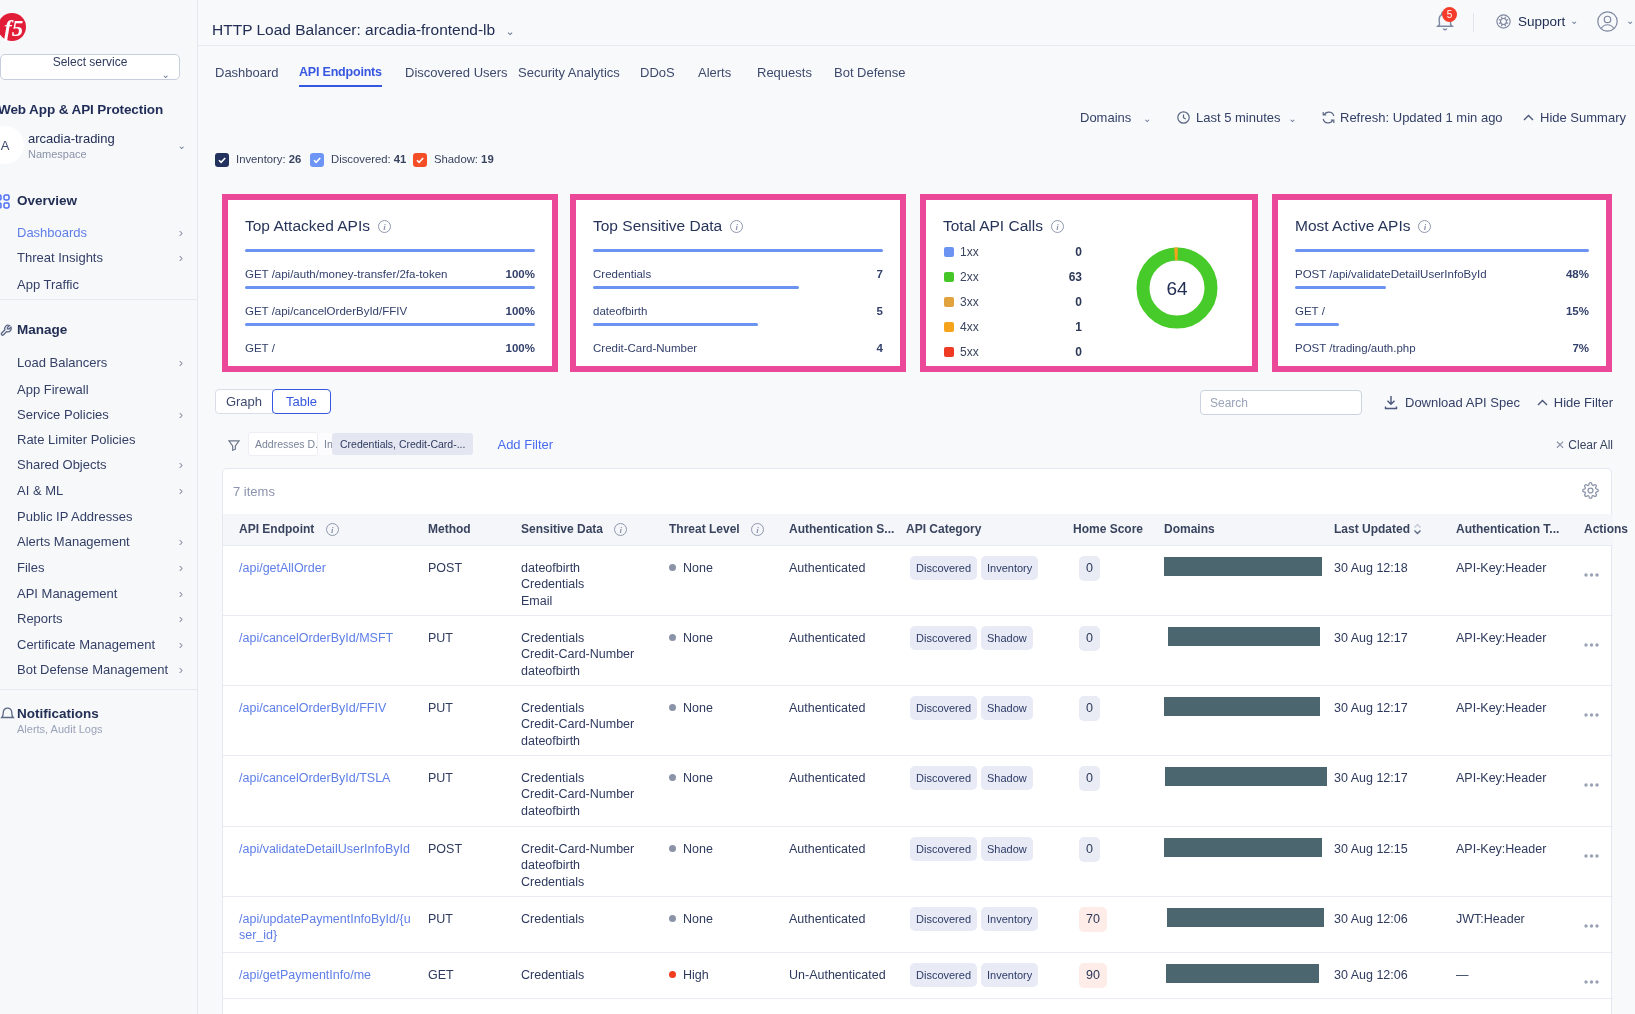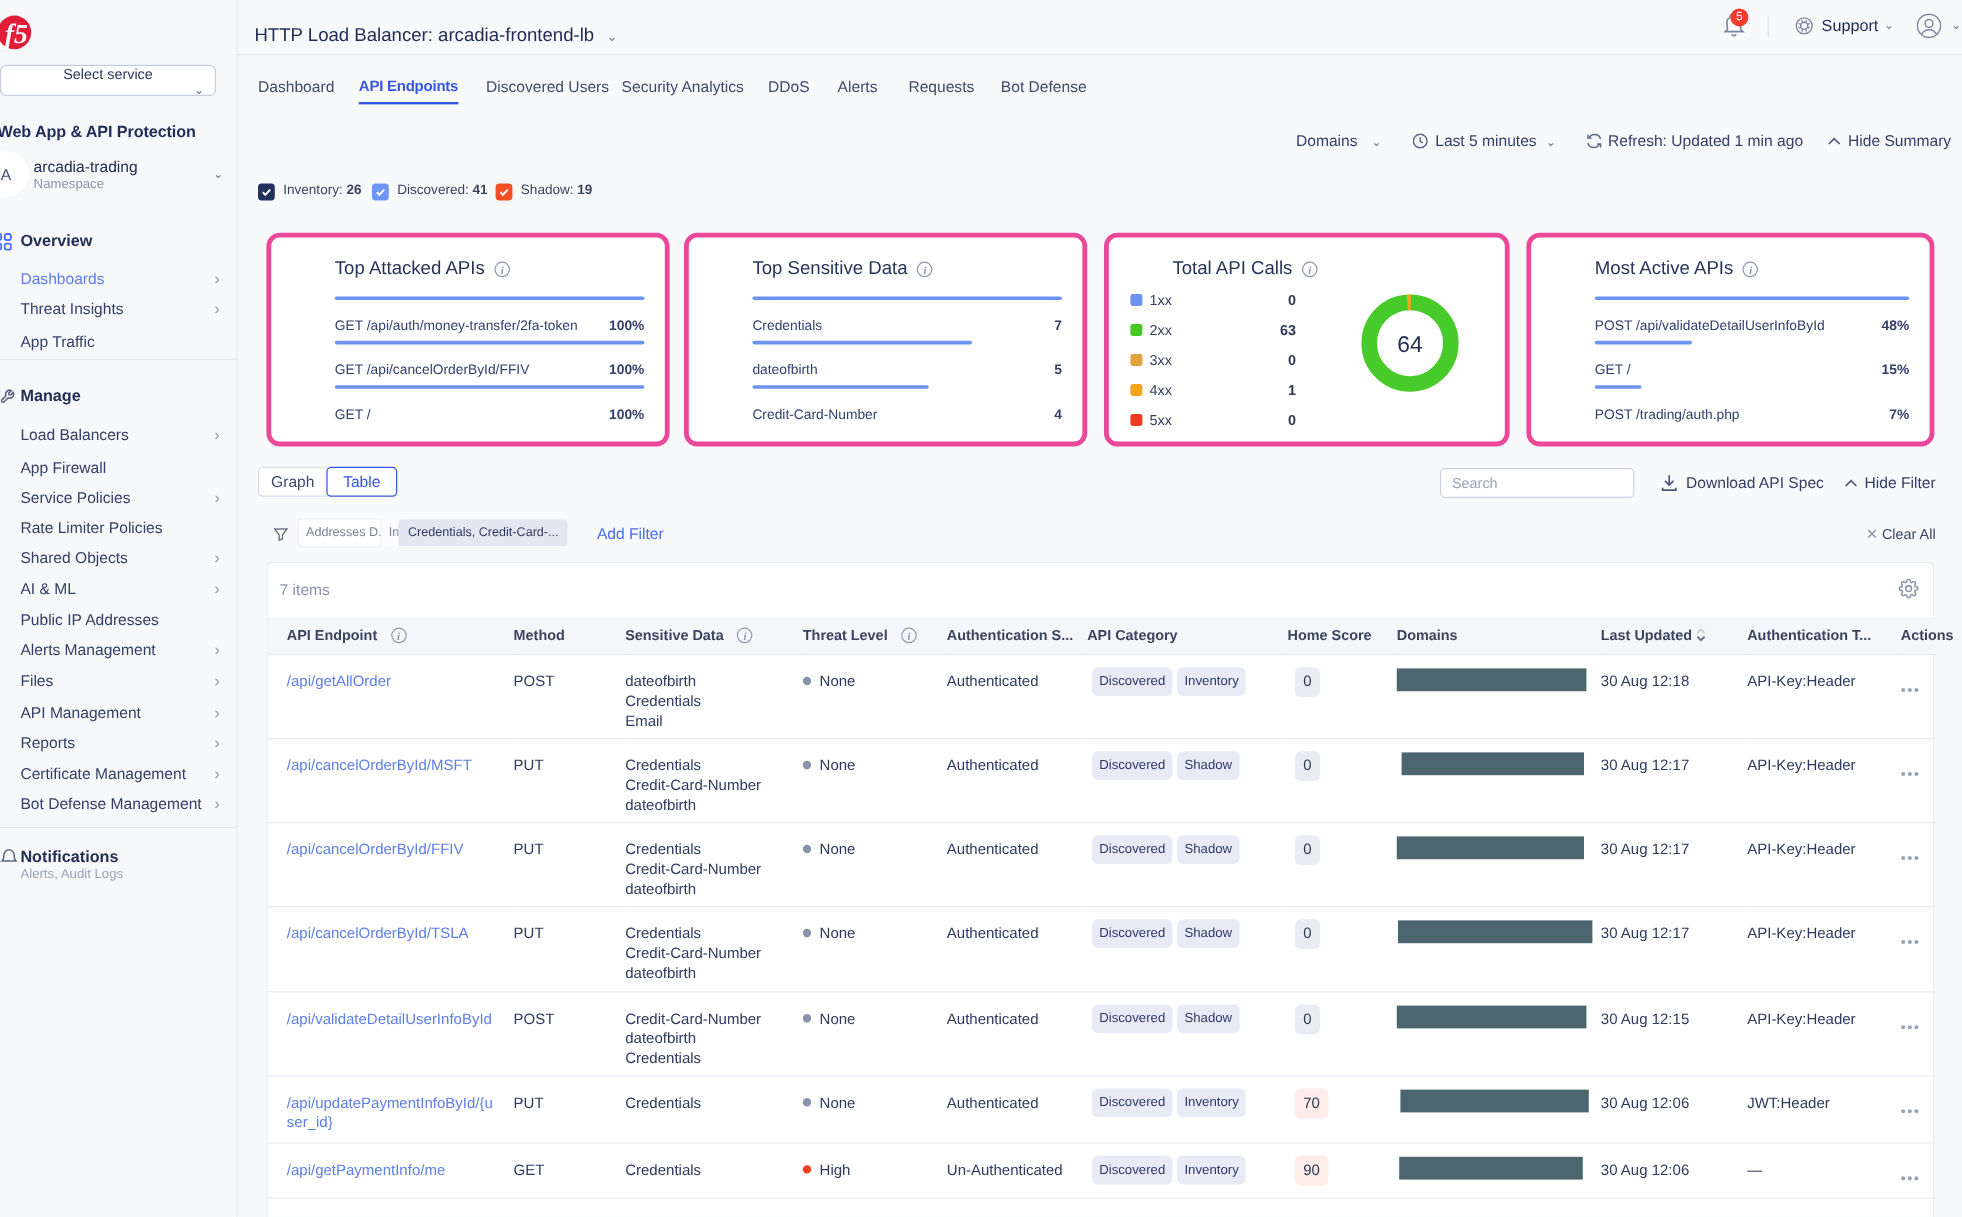--- a/index.html
+++ b/index.html
@@ -17,21 +17,21 @@
 .topright { position:absolute; left:0; top:0; }
 
 .tabs { position:absolute; left:0; top:65px; font-size:13px; color:#3e4a6d; height:22px; }
 .tab { position:absolute; top:0; white-space:nowrap; }
 .tab.active { color:#3657e0; font-weight:bold; padding-bottom:6px; border-bottom:2.5px solid #3657e0; }
 
 .checks { position:absolute; left:0; top:153px; font-size:11.3px; color:#39445f; }
 .cbg { position:absolute; top:0; display:flex; align-items:flex-start; white-space:nowrap; }
 .cb { width:14px; height:14px; border-radius:3px; display:inline-flex; align-items:center; justify-content:center; margin-right:7px; }
 
-.card { position:absolute; background:#fff; border:4px solid #ec4899; border-radius:11px; top:194px; height:178px;padding-left:36px; }
+.card { position:absolute; background:#fff; border:6px solid #ec4899; border-radius:0; top:194px; height:178px; }
 .card h3 { font-size:15.5px; font-weight:normal; color:#273459; padding:17px 0 9px 17px; display:flex; align-items:center; }
 .baritem { margin:0 17px; }
 .baritem .bar { height:3px; background:#6c93f2; border-radius:2px; margin-top:5px; }
 .baritem .lbl { display:flex; justify-content:space-between; font-size:11.5px; line-height:13px; color:#33406b; margin-top:16px; }
 .info { display:inline-block; width:13px; height:13px; border:1px solid #8e98ad; border-radius:50%; color:#8e98ad; font-size:9px; line-height:13px; text-align:center; margin-left:8px; font-family:"Liberation Serif",serif; font-style:italic; font-weight:bold;}
 
 .leg { font-size:12px; color:#39445f; }
 .leg .row { display:flex; align-items:center; margin-bottom:11px; }
 .leg .sq { width:10px; height:10px; border-radius:2px; margin-right:6px; }
 .leg .num { margin-left:auto; font-weight:bold; color:#2c3858; }

